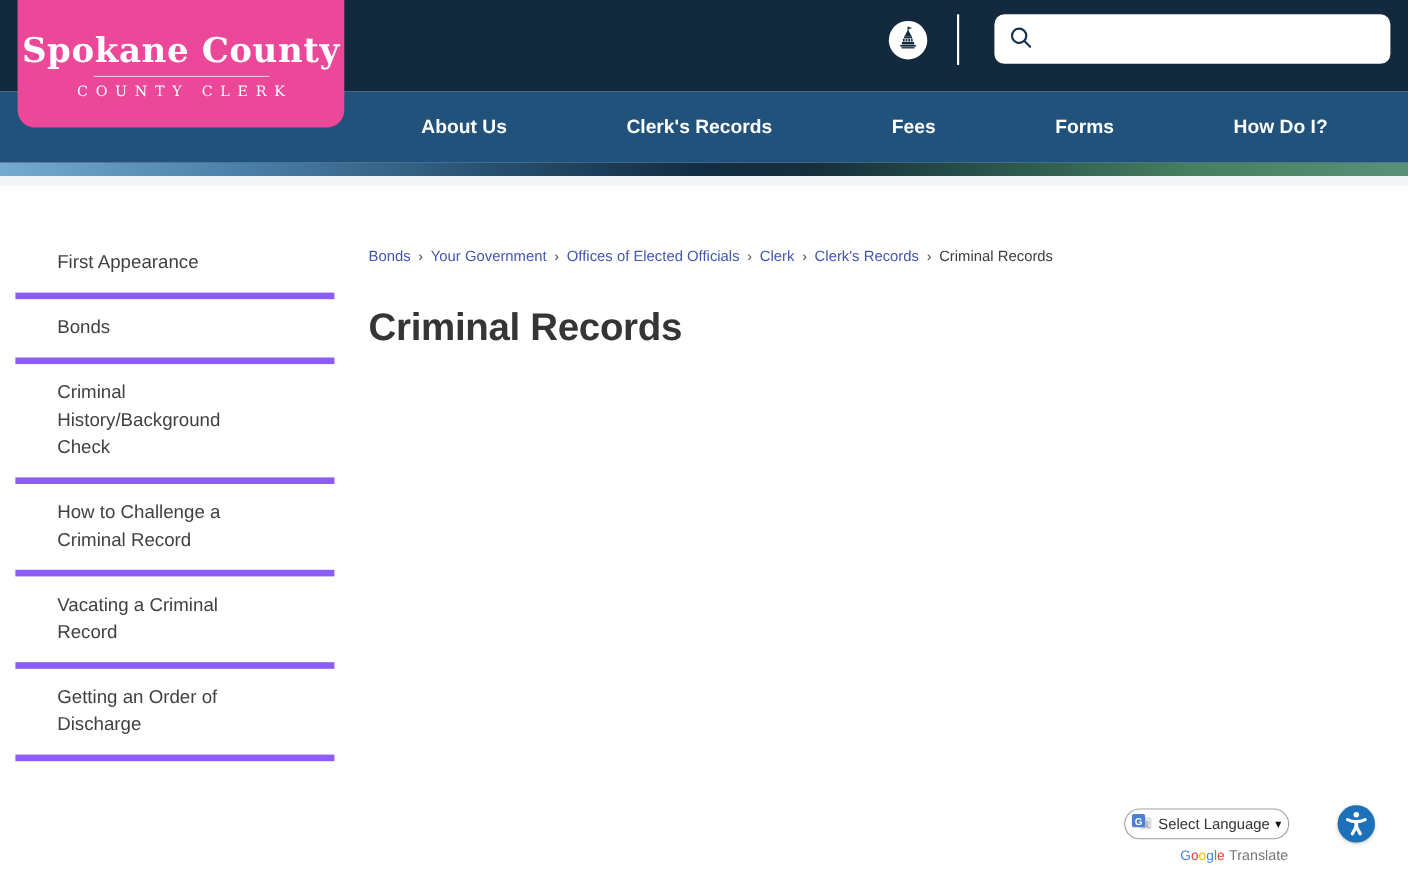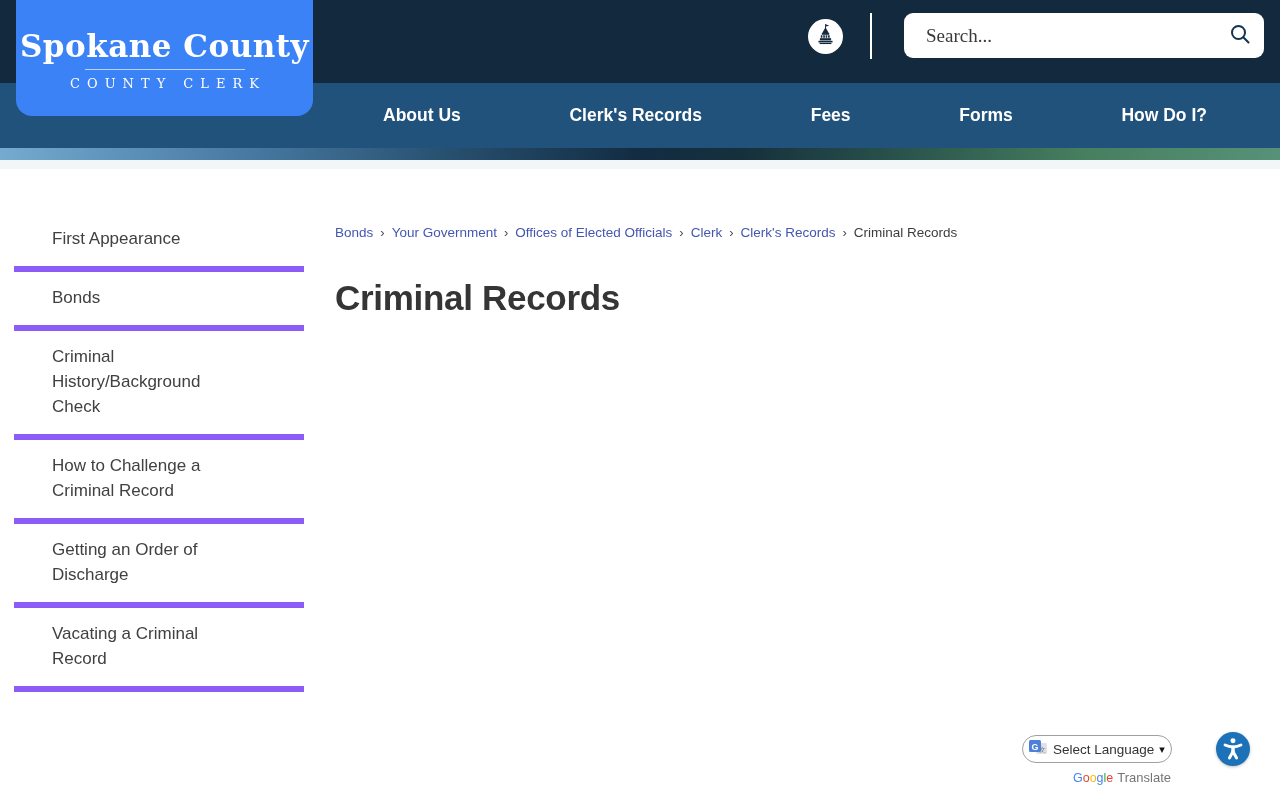--- a/index.html
+++ b/index.html
@@ -26,21 +26,21 @@
         #122c42 50%, #15303c 58%, #2c584e 72%, #47805f 85%, #579178 100%);
     z-index:2;
   }
   .substrip {
     position:absolute; top:160px; left:0; width:1280px; height:9px;
     background:#f3f6f7; z-index:1;
   }
 
   .logo-box {
     position:absolute; top:0; left:16px; width:297px; height:116px;
-    background:#3b82f6; border-radius:0 0 16px 16px; z-index:5;
+    background:#ec4899; border-radius:0 0 16px 16px; z-index:5;
     text-align:center; color:#fff;
   }
   .logo-title {
     font-family:"DejaVu Serif", serif; font-weight:bold;
     font-size:31px; margin-top:28px; letter-spacing:0.5px; white-space:nowrap;
   }
   .logo-rule {
     width:160px; height:1px; background:rgba(255,255,255,0.65);
     margin:5px auto 6px auto;
   }
@@ -152,21 +152,20 @@
           <rect x="20.5" y="18" width="2.2" height="3.4"></rect>
           <rect x="9.4" y="22" width="15.2" height="3"></rect>
           <rect x="7.4" y="25.6" width="19.2" height="2.2"></rect>
           <rect x="9" y="28.4" width="16" height="1.6"></rect>
         </g>
       </svg>
     </span>
   </div>
   <div class="header-divider"></div>
   <div class="searchbox">
-    <input type="text" placeholder="Search..." style="">
     <button class="search-btn">
       <span>
         <svg width="24" height="24" viewBox="0 0 24 24" fill="none" stroke="#16334f" stroke-width="2" stroke-linecap="round">
           <circle cx="10.5" cy="10.5" r="6.5"></circle>
           <line x1="15.3" y1="15.3" x2="20.5" y2="20.5"></line>
         </svg>
       </span>
     </button>
   </div>
 </div>
@@ -198,24 +197,24 @@
     <li>
         <span>Bonds</span>
       </li>
     <li>
         <span>Criminal History/Background Check</span>
       </li>
     <li>
         <span>How to Challenge a Criminal Record</span>
       </li>
     <li>
+        <span>Vacating a Criminal Record</span>
+      </li>
+    <li>
         <span>Getting an Order of Discharge</span>
-      </li>
-    <li>
-        <span>Vacating a Criminal Record</span>
       </li>
   </ul>
 </aside>
 
 <div class="breadcrumb">
   <a>Bonds</a><span class="sep">›</span><a>Your Government</a><span class="sep">›</span><a>Offices of Elected Officials</a><span class="sep">›</span><a>Clerk</a><span class="sep">›</span><a>Clerk's Records</a><span class="sep">›</span><span class="current">Criminal Records</span>
 </div>
 
 <h1 class="page-title">Criminal Records</h1>
 

